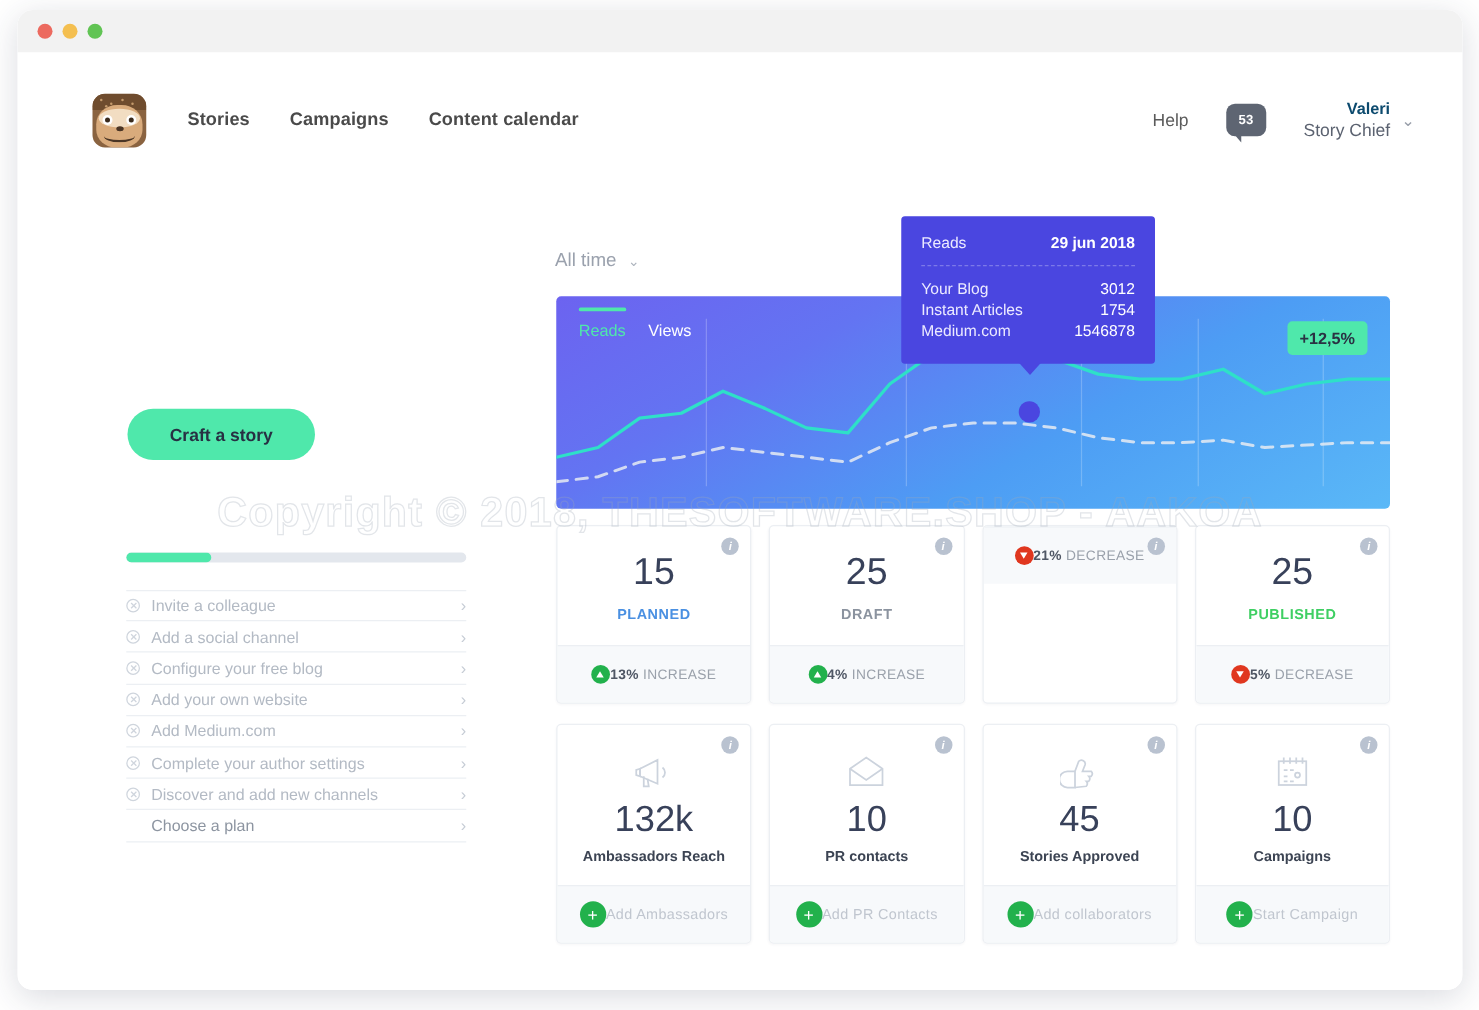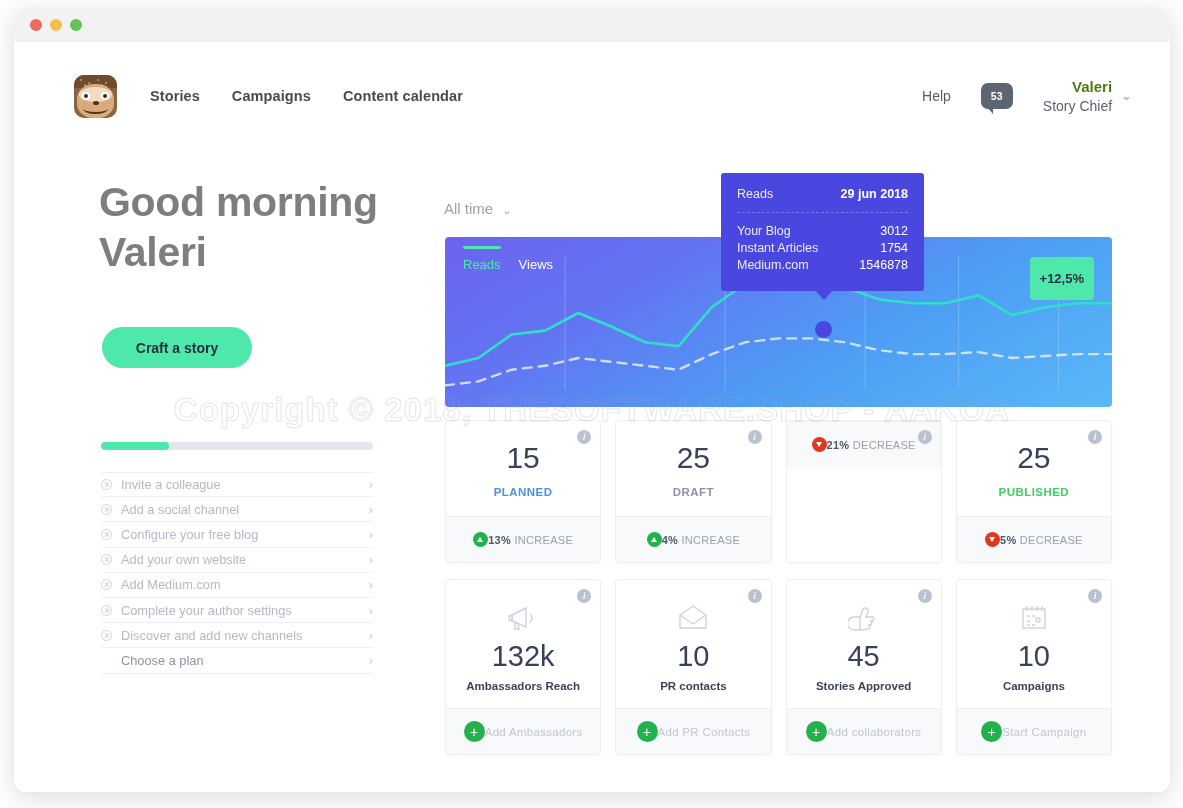--- a/index.html
+++ b/index.html
@@ -115,21 +115,21 @@
   .bubble::after {
     content:""; position:absolute; left:6px; bottom:-5px;
     border-left: 6px solid transparent;
     border-right: 0 solid transparent;
     border-top: 7px solid #5e6572;
   }
   .bubble span { color:#fff; font-size:10.5px; font-weight:bold; letter-spacing:.2px; }
 
   .user { display:flex; align-items:center; gap:9px; cursor:pointer; }
   .user-names { text-align:right; line-height:1.32; }
-  .user-name { font-size:15px; font-weight:bold; color:#4d7c0f; }
+  .user-name { font-size:13px; font-weight:bold; color:#0c4a6e; }
   .user-role { font-size:14px; color:#5b6personally; }
   .user-role { color:#5b6270; }
   .caret { color:#9aa0ab; font-size:13px; }
 
   
   .greeting {
     position:absolute;
     left:85px; top:135px;
     width: 330px;
     font-size: 41px;
@@ -212,21 +212,21 @@
   .chart-tab.active { color:#4fe8ab; font-weight:normal; }
   .chart-tab.active::before {
     content:""; position:absolute; top:-5px; left:0; right:0; height:3px;
     background:#4fe8ab; border-radius:2px;
   }
 
   .delta-badge {
     position:absolute; top:20px; right:18px; z-index:4;
     background:#4fe8ab; color:#2a3243;
     font-size:13px; font-weight:bold;
-    padding:14px 10px; border-radius:4px;
+    padding:6px 10px; border-radius:4px;
   }
 
   
   .tooltip {
     position:absolute; left:707px; top:131px;
     width:203px; z-index:9;
     background:#4a46e0;
     border-radius:3px;
     padding:14px 16px 16px 16px;
     color:#ffffff;
@@ -378,21 +378,20 @@
         <div class="user">
           <div class="user-names">
             <div class="user-name">Valeri</div>
             <div class="user-role">Story Chief</div>
           </div>
           <div class="caret">⌄</div>
         </div>
       </div>
     </div>
 
-    <div class="greeting">Good morning Valeri</div>
 
     <button class="craft-btn">Craft a story</button>
 
     <div class="onboard">
       <div class="progress">
         <div class="fill" id="progress-fill" style="width: 25%;"></div>
       </div>
 
       <div class="checklist" id="checklist">
           <div class="check-item">

